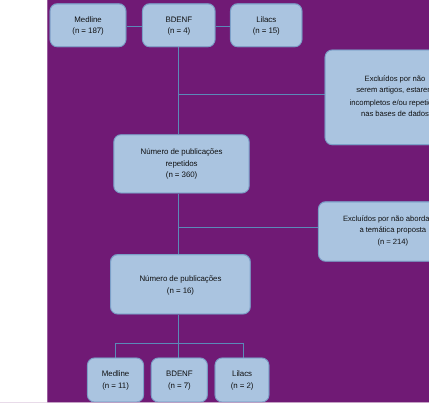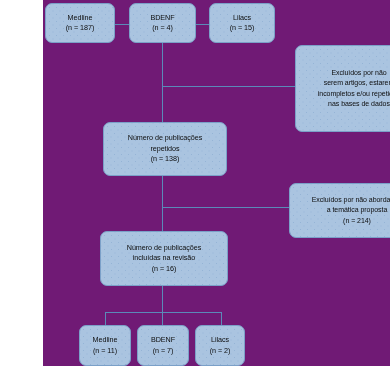--- a/index.html
+++ b/index.html
@@ -113,32 +113,31 @@
   <div class="node wrap" id="n-excl-1">
     <span class="ln">Excluídos por não</span>
     <span class="ln">serem artigos, estarem</span>
     <span class="ln">incompletos e/ou repetidos</span>
     <span class="ln">nas bases de dados</span>
   </div>
 
   <div class="node" id="n-analisadas">
     <span class="ln">Número de publicações</span>
     <span class="ln">repetidos</span>
-    <span class="ln">(n = 138)</span>
+    <span class="ln">(n = 360)</span>
   </div>
 
   <div class="node wrap" id="n-excl-2">
     <span class="ln">Excluídos por não abordarem</span>
     <span class="ln">a temática proposta</span>
     <span class="ln">(n = 214)</span>
   </div>
 
   <div class="node" id="n-incluidas">
     <span class="ln">Número de publicações</span>
-    <span class="ln">incluídas na revisão</span>
     <span class="ln">(n = 16)</span>
   </div>
 
   <div class="node" id="n-res-medline">
     <span class="ln">Medline</span>
     <span class="ln">(n = 11)</span>
   </div>
 
   <div class="node" id="n-res-bdenf">
     <span class="ln">BDENF</span>

